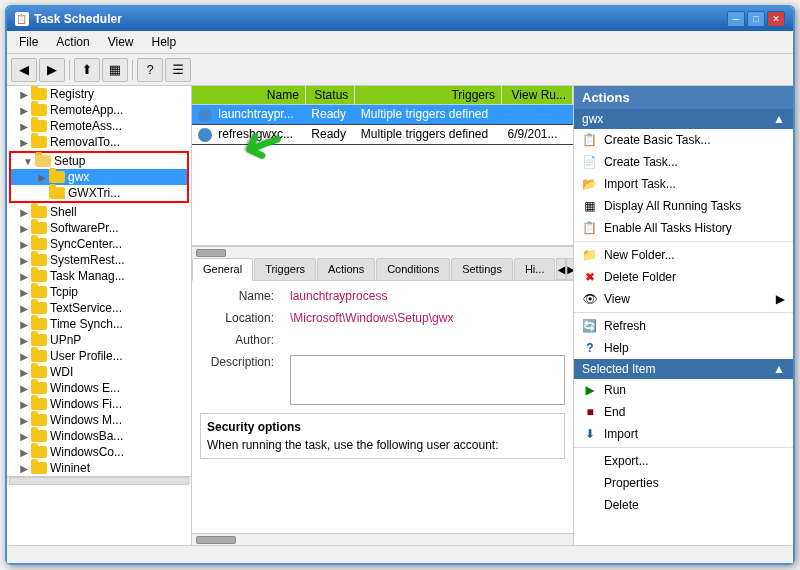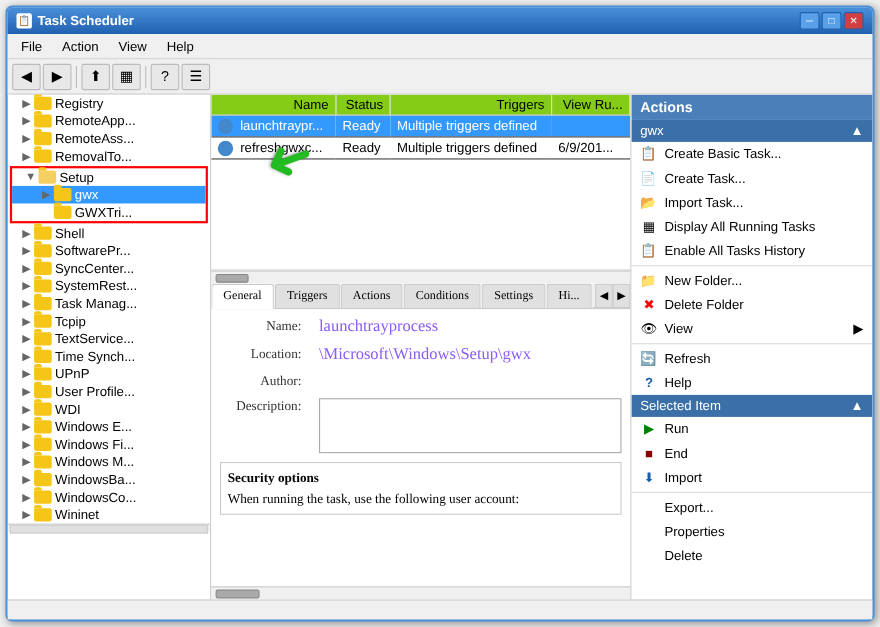--- a/index.html
+++ b/index.html
@@ -203,21 +203,20 @@
       margin-right: 3px;
       vertical-align: middle;
     }
     
     .detail-pane {
       flex: 1;
       background: white;
       overflow: auto;
       display: flex;
       flex-direction: column;
-      font-family: Liberation Serif, serif;
     }
     .tabs {
       display: flex;
       border-bottom: 1px solid #ccc;
       background: #f0f0f0;
     }
     .tab {
       padding: 4px 10px;
       border: 1px solid #ccc;
       border-bottom: none;
@@ -237,22 +236,22 @@
     .field-label {
       width: 90px;
       text-align: right;
       padding-right: 16px;
       color: #333;
       flex-shrink: 0;
       font-size: 12px;
     }
     .field-value {
       flex: 1;
-      font-size: 15px;
-      color: #8b5cf6;
+      font-size: 12px;
+      color: #be185d;
     }
     .field-value.input-like {
       border: 1px solid #aaa;
       padding: 1px 4px;
       background: white;
       min-height: 18px;
     }
     .security-section {
       border: 1px solid #ccc;
       padding: 6px;

